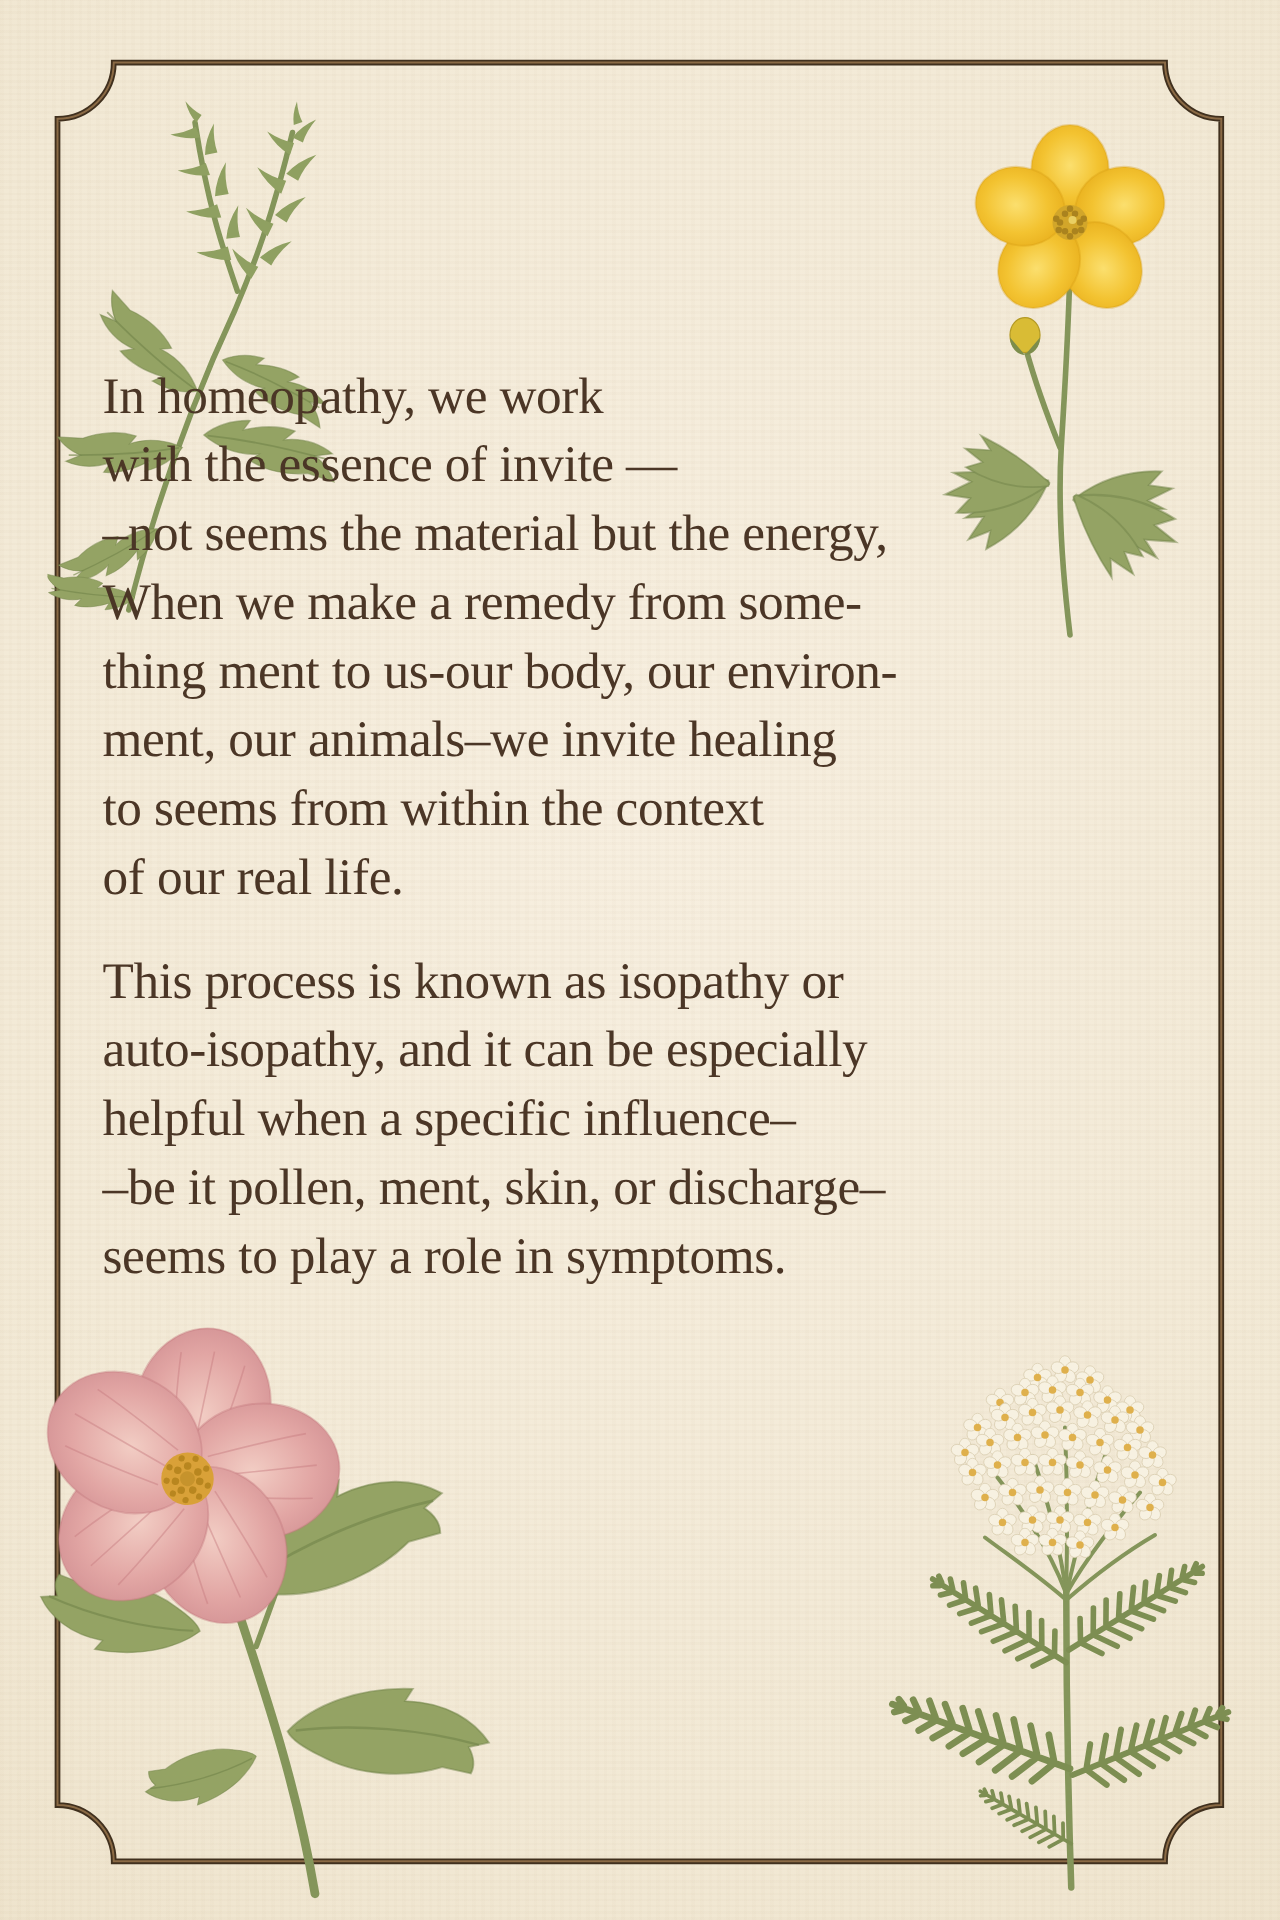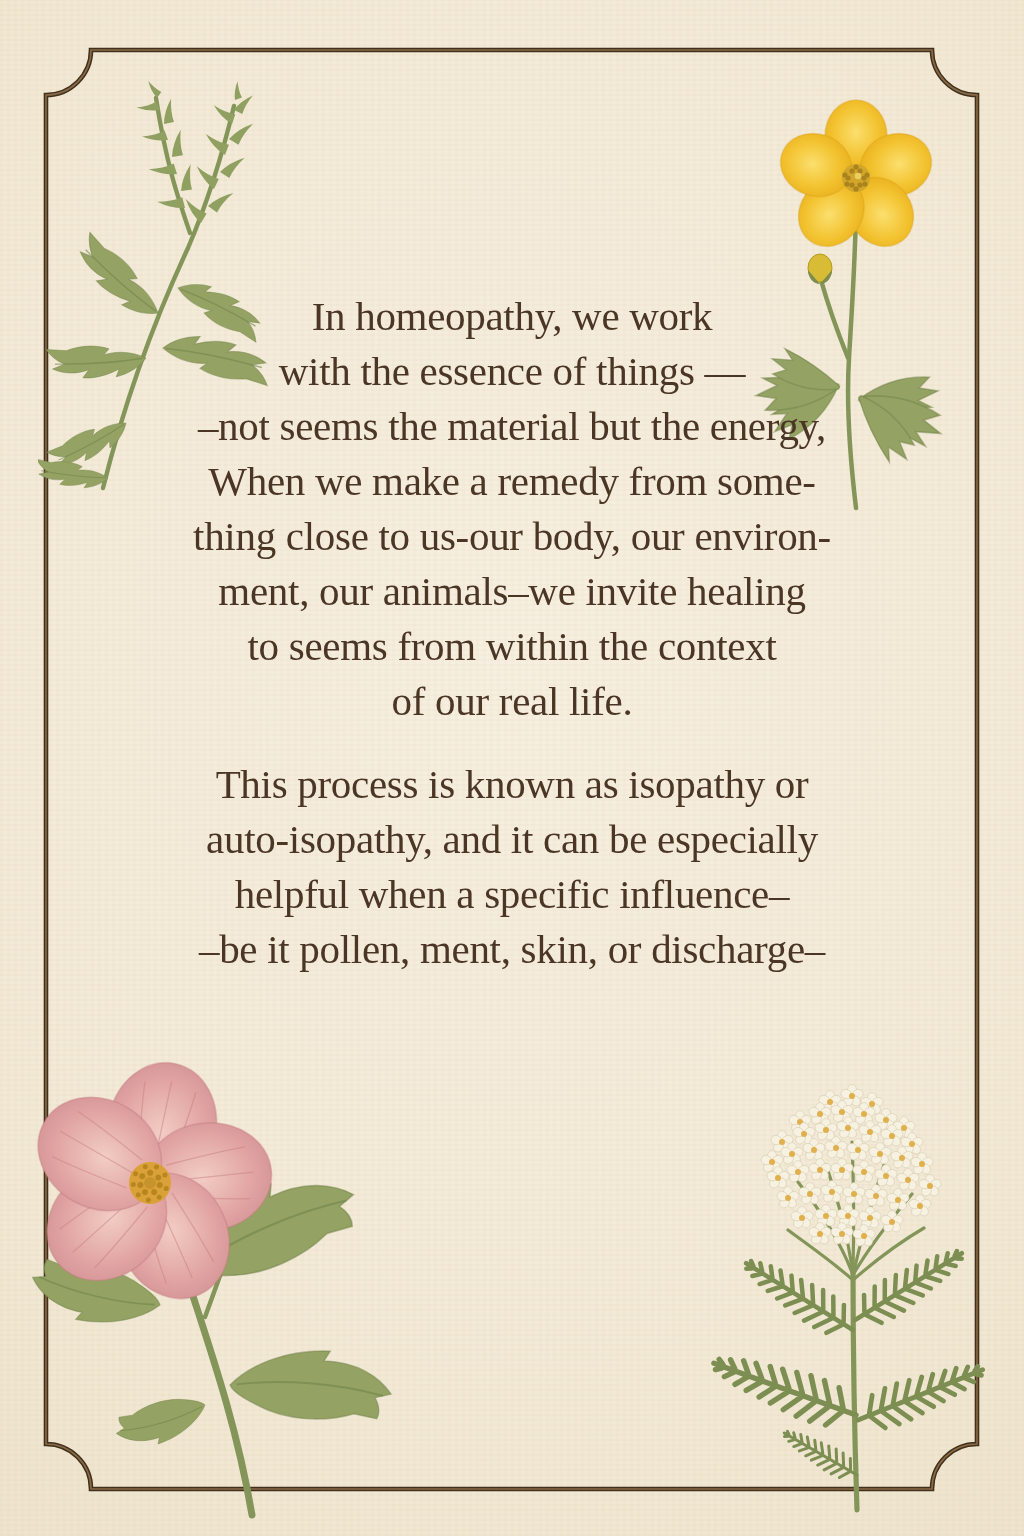--- a/index.html
+++ b/index.html
@@ -19,21 +19,21 @@
       repeating-linear-gradient(90deg, rgba(160,130,90,.022) 0 3px, transparent 3px 7px);
   }
   .frame-svg{position:absolute;left:0;top:0;}
   .illo{position:absolute;}
   .illo.tl{left:38px;top:58px;}
   .illo.tr{left:738px;top:68px;}
   .illo.bl{left:0px;top:1055px;}
   .illo.br{left:680px;top:1070px;}
   .quote{
     position:absolute;left:0;right:0;margin:0 auto;top:289px;width:860px;
-    text-align:center;color:#4b3626;
+    color:#4b3626;
     font-size:41px;line-height:55px;letter-spacing:-0.3px;
   }
   .quote .para2{margin-top:28px;}
 </style>
 </head>
 <body>
 
 <div class="paper"></div>
 
 <svg class="frame-svg" width="1024" height="1536" viewBox="0 0 1024 1536">
@@ -270,27 +270,28 @@
       <use href="#fl" x="212" y="152"></use>
     <use href="#fl" x="140" y="164"></use>
       <use href="#fl" x="162" y="164"></use>
       <use href="#fl" x="184" y="166"></use>
   </g>
 </svg>
 
 <div class="quote">
   <div class="para1">
       <div>In homeopathy, we work</div>
-      <div>with the essence of things —</div>
+      <div>with the essence of invite —</div>
       <div>–not seems the material but the energy,</div>
       <div>When we make a remedy from some-</div>
-      <div>thing close to us-our body, our environ-</div>
+      <div>thing ment to us-our body, our environ-</div>
       <div>ment, our animals–we invite healing</div>
       <div>to seems from within the context</div>
       <div>of our real life.</div>
     </div>
   <div class="para2">
       <div>This process is known as isopathy or</div>
       <div>auto-isopathy, and it can be especially</div>
       <div>helpful when a specific influence–</div>
       <div>–be it pollen, ment, skin, or discharge–</div>
+      <div>seems to play a role in symptoms.</div>
     </div>
 </div>
 
 </body></html>

